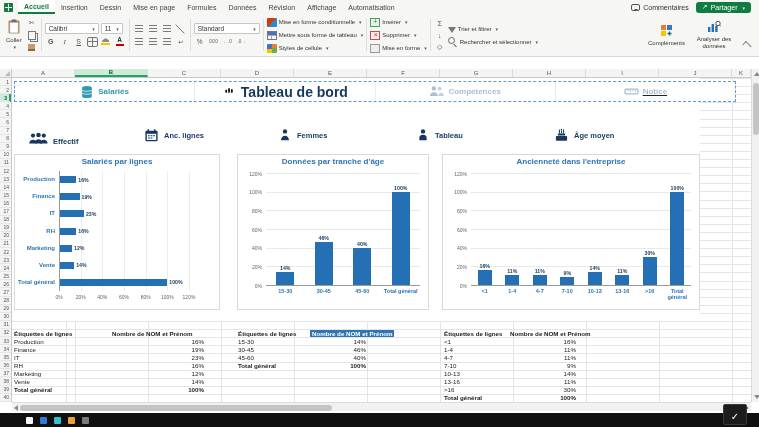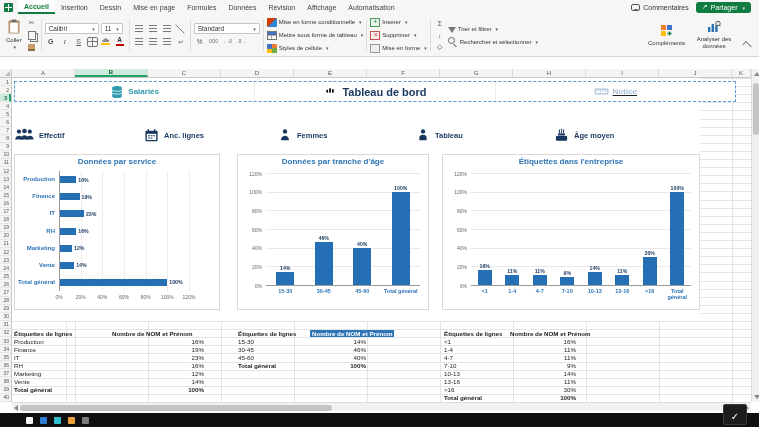--- a/index.html
+++ b/index.html
@@ -102,21 +102,21 @@
     background-position:63px 0,0 0;}
   .gl-right{left:688px;top:0;width:51px;height:243px;
     background:repeating-linear-gradient(to right,#e4e4e4 0 1px,transparent 1px 73px),repeating-linear-gradient(to bottom,#e4e4e4 0 1px,transparent 1px 8.1px);
     background-position:32px 0,0 0;}
 
   #navstrip{position:absolute;left:2px;top:3px;width:722px;height:21px;background:#fff;border:1px dashed #5B9BD5;display:flex;}
   .navitem{flex:1;display:flex;align-items:center;justify-content:center;gap:4px;border-right:1px solid #ececec;}
   .navitem:last-child{border-right:none;text-decoration:underline;}
   .navlabel{font-size:8px;font-weight:bold;white-space:nowrap;}
   .navitem.normal .navlabel{color:#2E9AAF;}
-  .navitem.active .navlabel{color:#17375E;font-size:11px;}
+  .navitem.active .navlabel{color:#17375E;font-size:14px;}
   .navitem.muted .navlabel{color:#A9BFD4;}
   .navicon{display:flex;align-items:center;}
 
   #kpirow{position:absolute;left:0;top:46px;width:739px;height:22px;}
   .kpi{position:absolute;top:0;height:22px;display:flex;align-items:center;gap:5px;}
   .kpilabel{font-size:7.5px;font-weight:bold;color:#17375E;white-space:nowrap;}
   .kpiicon{display:flex;align-items:center;}
 
   .chartpanel{position:absolute;background:#fff;border:1px solid #D9D9D9;}
   #chart0{left:2px;top:76px;width:206px;height:156px;}
@@ -429,30 +429,41 @@
               <rect x="3.6" y="6.2" width="1.8" height="3" fill="undefined"></rect>
               <rect x="6.6" y="4.6" width="1.8" height="4.6" fill="undefined"></rect>
               <rect x="9.6" y="5.6" width="1.8" height="3.6" fill="undefined"></rect>
               <path d="M5 14.4h6M8 11.2v3.2" stroke="undefined" stroke-width="1.3"></path>
             </svg>
           </span>
           <span class="navlabel">Tableau de bord</span>
         </div>
         <div class="navitem muted">
           <span class="navicon">
+            <svg viewBox="0 0 16 16" width="15" height="15" fill="#A9BFD4">
+              <circle cx="5.2" cy="4.8" r="2.3"></circle>
+              <path d="M1 12.8c0-2.6 1.9-4.1 4.2-4.1s4.2 1.5 4.2 4.1z"></path>
+              <circle cx="11.3" cy="4.9" r="2" opacity=".75"></circle>
+              <path d="M9.8 12.8c.3-2.2 1.5-3.4 3.1-3.4 1.5 0 2.6 1.1 2.9 3.4z" opacity=".75"></path>
+            </svg>
+          </span>
+          <span class="navlabel">Compétences</span>
+        </div>
+        <div class="navitem muted">
+          <span class="navicon">
             <svg viewBox="0 0 16 16" width="15" height="15">
               <rect x="1.2" y="5.5" width="13.6" height="5" rx=".8" fill="none" stroke="#A9BFD4" stroke-width="1.4"></rect>
               <path d="M4 5.5v2.2M6.7 5.5v3.2M9.4 5.5v2.2M12.1 5.5v3.2" stroke="#A9BFD4" stroke-width="1"></path>
             </svg>
           </span>
           <span class="navlabel">Notice</span>
         </div>
       </div>
     <div id="kpirow">
-        <div class="kpi" style="left: 2px;">
+        <div class="kpi" style="left: 16px; align-items: flex-end;">
           <span class="kpiicon">
             <svg viewBox="0 0 20 14" width="20" height="14" fill="#17375E">
               <circle cx="5" cy="3.6" r="2.1"></circle>
               <path d="M1.2 11.5c0-2.4 1.7-3.8 3.8-3.8s3.8 1.4 3.8 3.8z"></path>
               <circle cx="10.5" cy="3" r="2.3"></circle>
               <path d="M6.6 11.5c.4-2.8 1.9-4.2 3.9-4.2s3.5 1.4 3.9 4.2z"></path>
               <circle cx="15.8" cy="3.6" r="2.1"></circle>
               <path d="M12 11.5c0-2.4 1.7-3.8 3.8-3.8s3.8 1.4 3.8 3.8z"></path>
             </svg>
           </span>
@@ -495,21 +506,21 @@
               <path d="M5.8 3.2v2.3M8 2.6v2.9M10.2 3.2v2.3" stroke="#17375E" stroke-width="1.1" fill="none"></path>
               <circle cx="5.8" cy="2.3" r=".8"></circle>
               <circle cx="8" cy="1.7" r=".8"></circle>
               <circle cx="10.2" cy="2.3" r=".8"></circle>
             </svg>
           </span>
           <span class="kpilabel">Âge moyen</span>
         </div>
       </div>
     <div id="chart0" class="chartpanel">
-        <div class="ctitle">Données par service</div>
+        <div class="ctitle">Salariés par lignes</div>
         <div class="tick" style="left: 34px; top: 139px; width: 20px;">0%</div>
         <div class="vgrid" style="left: 65.6667px; top: 16px; height: 120px;"></div>
         <div class="tick" style="left: 55.6667px; top: 139px; width: 20px;">20%</div>
         <div class="vgrid" style="left: 87.3333px; top: 16px; height: 120px;"></div>
         <div class="tick" style="left: 77.3333px; top: 139px; width: 20px;">40%</div>
         <div class="vgrid" style="left: 109px; top: 16px; height: 120px;"></div>
         <div class="tick" style="left: 99px; top: 139px; width: 20px;">60%</div>
         <div class="vgrid" style="left: 130.667px; top: 16px; height: 120px;"></div>
         <div class="tick" style="left: 120.667px; top: 139px; width: 20px;">80%</div>
         <div class="vgrid" style="left: 152.333px; top: 16px; height: 120px;"></div>
@@ -563,21 +574,21 @@
         <div class="vcat" style="left: 66.5px; top: 133px; width: 38.5px;">30-45</div>
         <div class="bar" style="left: 115.25px; top: 92.6667px; width: 18px; height: 37.3333px; background: rgb(37, 112, 180);"></div>
         <div class="vlab c" style="left: 113.25px; top: 85.6667px; width: 22px;">40%</div>
         <div class="vcat" style="left: 105px; top: 133px; width: 38.5px;">45-60</div>
         <div class="bar" style="left: 153.75px; top: 36.6667px; width: 18px; height: 93.3333px; background: rgb(37, 112, 180);"></div>
         <div class="vlab c" style="left: 151.75px; top: 29.6667px; width: 22px;">100%</div>
         <div class="vcat" style="left: 143.5px; top: 133px; width: 38.5px;">Total général</div>
         <div class="axline-h" style="left: 28px; top: 130px; width: 154px;"></div>
       </div>
     <div id="chart2" class="chartpanel">
-        <div class="ctitle">Étiquettes dans l'entreprise</div>
+        <div class="ctitle">Ancienneté dans l'entreprise</div>
         <div class="hgrid" style="left: 28px; top: 130px; width: 220px;"></div>
         <div class="tick r" style="left: 0px; top: 127.5px; width: 24px;">0%</div>
         <div class="hgrid" style="left: 28px; top: 111.333px; width: 220px;"></div>
         <div class="tick r" style="left: 0px; top: 108.833px; width: 24px;">20%</div>
         <div class="hgrid" style="left: 28px; top: 92.6667px; width: 220px;"></div>
         <div class="tick r" style="left: 0px; top: 90.1667px; width: 24px;">40%</div>
         <div class="hgrid" style="left: 28px; top: 74px; width: 220px;"></div>
         <div class="tick r" style="left: 0px; top: 71.5px; width: 24px;">60%</div>
         <div class="hgrid" style="left: 28px; top: 55.3333px; width: 220px;"></div>
         <div class="tick r" style="left: 0px; top: 52.8333px; width: 24px;">80%</div>

